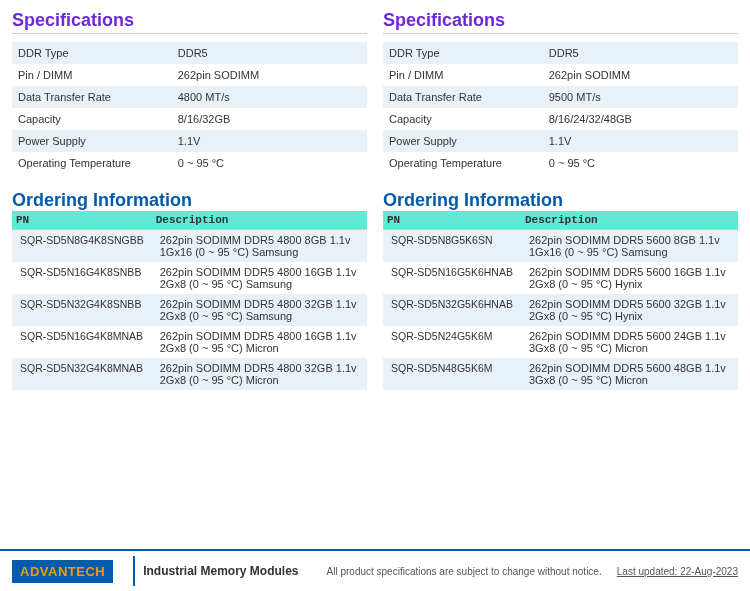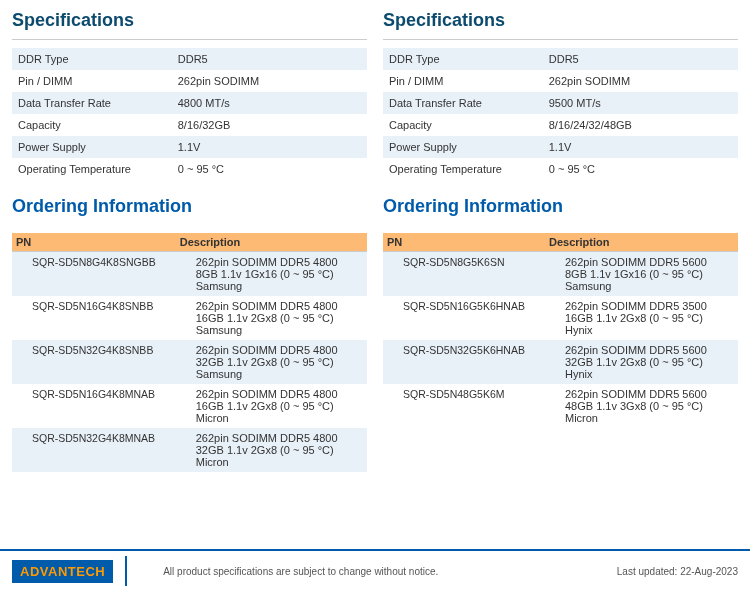--- a/index.html
+++ b/index.html
@@ -19,24 +19,24 @@
       gap: 16px;
     }
 
     .column {
       flex: 1;
     }
 
     .section-title {
       font-size: 18px;
       font-weight: bold;
-      color: #0c4a6e;
+      color: #6d28d9;
       margin-bottom: 8px;
       border-bottom: 1px solid #ccc;
-      padding-bottom: 8px;
+      padding-bottom: 2px;
     }
 
     
     .specs-table {
       width: 100%;
       border-collapse: collapse;
       margin-bottom: 16px;
       font-size: 11px;
     }
     .specs-table tr:nth-child(odd) {
@@ -56,44 +56,45 @@
     .specs-table td:last-child {
       color: #333;
       font-weight: normal;
     }
 
     
     .ordering-title {
       font-size: 18px;
       font-weight: bold;
       color: #005baa;
-      margin-bottom: 16px;
+      margin-bottom: 0;
     }
 
     .ordering-table {
       width: 100%;
       border-collapse: collapse;
       font-size: 11px;
     }
     .ordering-table thead tr {
-      background: #fdba74;
+      background: #5eead4;
+      font-family: Liberation Mono, monospace;
     }
     .ordering-table thead td {
       font-weight: bold;
       padding: 3px 4px;
       border-bottom: 1px solid #ccc;
     }
     .ordering-table tbody tr:nth-child(odd) {
       background: #e8f0f8;
     }
     .ordering-table tbody tr:nth-child(even) {
       background: #fff;
     }
     .ordering-table tbody td {
-      padding: 4px 20px;
+      padding: 4px 8px;
       vertical-align: top;
     }
     .ordering-table tbody td:first-child {
       white-space: nowrap;
       width: 38%;
       font-size: 10.5px;
     }
 
     
     .footer {
@@ -105,21 +106,21 @@
       background: #fff;
       border-top: 2px solid #005baa;
       display: flex;
       align-items: center;
       padding: 0 12px;
     }
     .footer-brand {
       display: flex;
       align-items: center;
       gap: 0;
-      margin-right: 4px;
+      margin-right: 12px;
     }
     .footer-logo {
       background: #005baa;
       color: #fff;
       font-weight: bold;
       font-size: 13px;
       padding: 4px 8px;
       letter-spacing: 0.5px;
     }
     .footer-logo span {
@@ -139,20 +140,21 @@
     .footer-note {
       flex: 1;
       text-align: left;
       font-size: 10px;
       color: #555;
       margin-left: 28px;
     }
     .footer-date {
       font-size: 10px;
       color: #555;
+      text-decoration: underline;
     }
   </style>
 </head>
 <body>
 
 <div class="main-content">
 
   <div class="column">
 
     <div class="section-title">Specifications</div>
@@ -258,38 +260,43 @@
           <td>Description</td>
         </tr>
       </thead>
       <tbody id="right-ordering-body">
           <tr>
             <td>SQR-SD5N8G5K6SN</td>
             <td>262pin SODIMM DDR5 5600 8GB 1.1v 1Gx16 (0 ~ 95 °C) Samsung</td>
           </tr>
           <tr>
             <td>SQR-SD5N16G5K6HNAB</td>
-            <td>262pin SODIMM DDR5 3500 16GB 1.1v 2Gx8 (0 ~ 95 °C) Hynix</td>
+            <td>262pin SODIMM DDR5 5600 16GB 1.1v 2Gx8 (0 ~ 95 °C) Hynix</td>
           </tr>
           <tr>
             <td>SQR-SD5N32G5K6HNAB</td>
             <td>262pin SODIMM DDR5 5600 32GB 1.1v 2Gx8 (0 ~ 95 °C) Hynix</td>
+          </tr>
+          <tr>
+            <td>SQR-SD5N24G5K6M</td>
+            <td>262pin SODIMM DDR5 5600 24GB 1.1v 3Gx8 (0 ~ 95 °C) Micron</td>
           </tr>
           <tr>
             <td>SQR-SD5N48G5K6M</td>
             <td>262pin SODIMM DDR5 5600 48GB 1.1v 3Gx8 (0 ~ 95 °C) Micron</td>
           </tr>
         </tbody>
     </table>
   </div>
 
 </div>
 
 <div class="footer">
   <div class="footer-brand">
     <div class="footer-logo">
       <span>AD<span style="color:#f90;">V</span>ANTECH</span>
     </div>
   </div>
   <div class="footer-divider"></div>
+  <div class="footer-tagline">Industrial Memory Modules</div>
   <div class="footer-note">All product specifications are subject to change without notice.</div>
   <div class="footer-date">Last updated: 22-Aug-2023</div>
 </div>
 
 </body></html>

